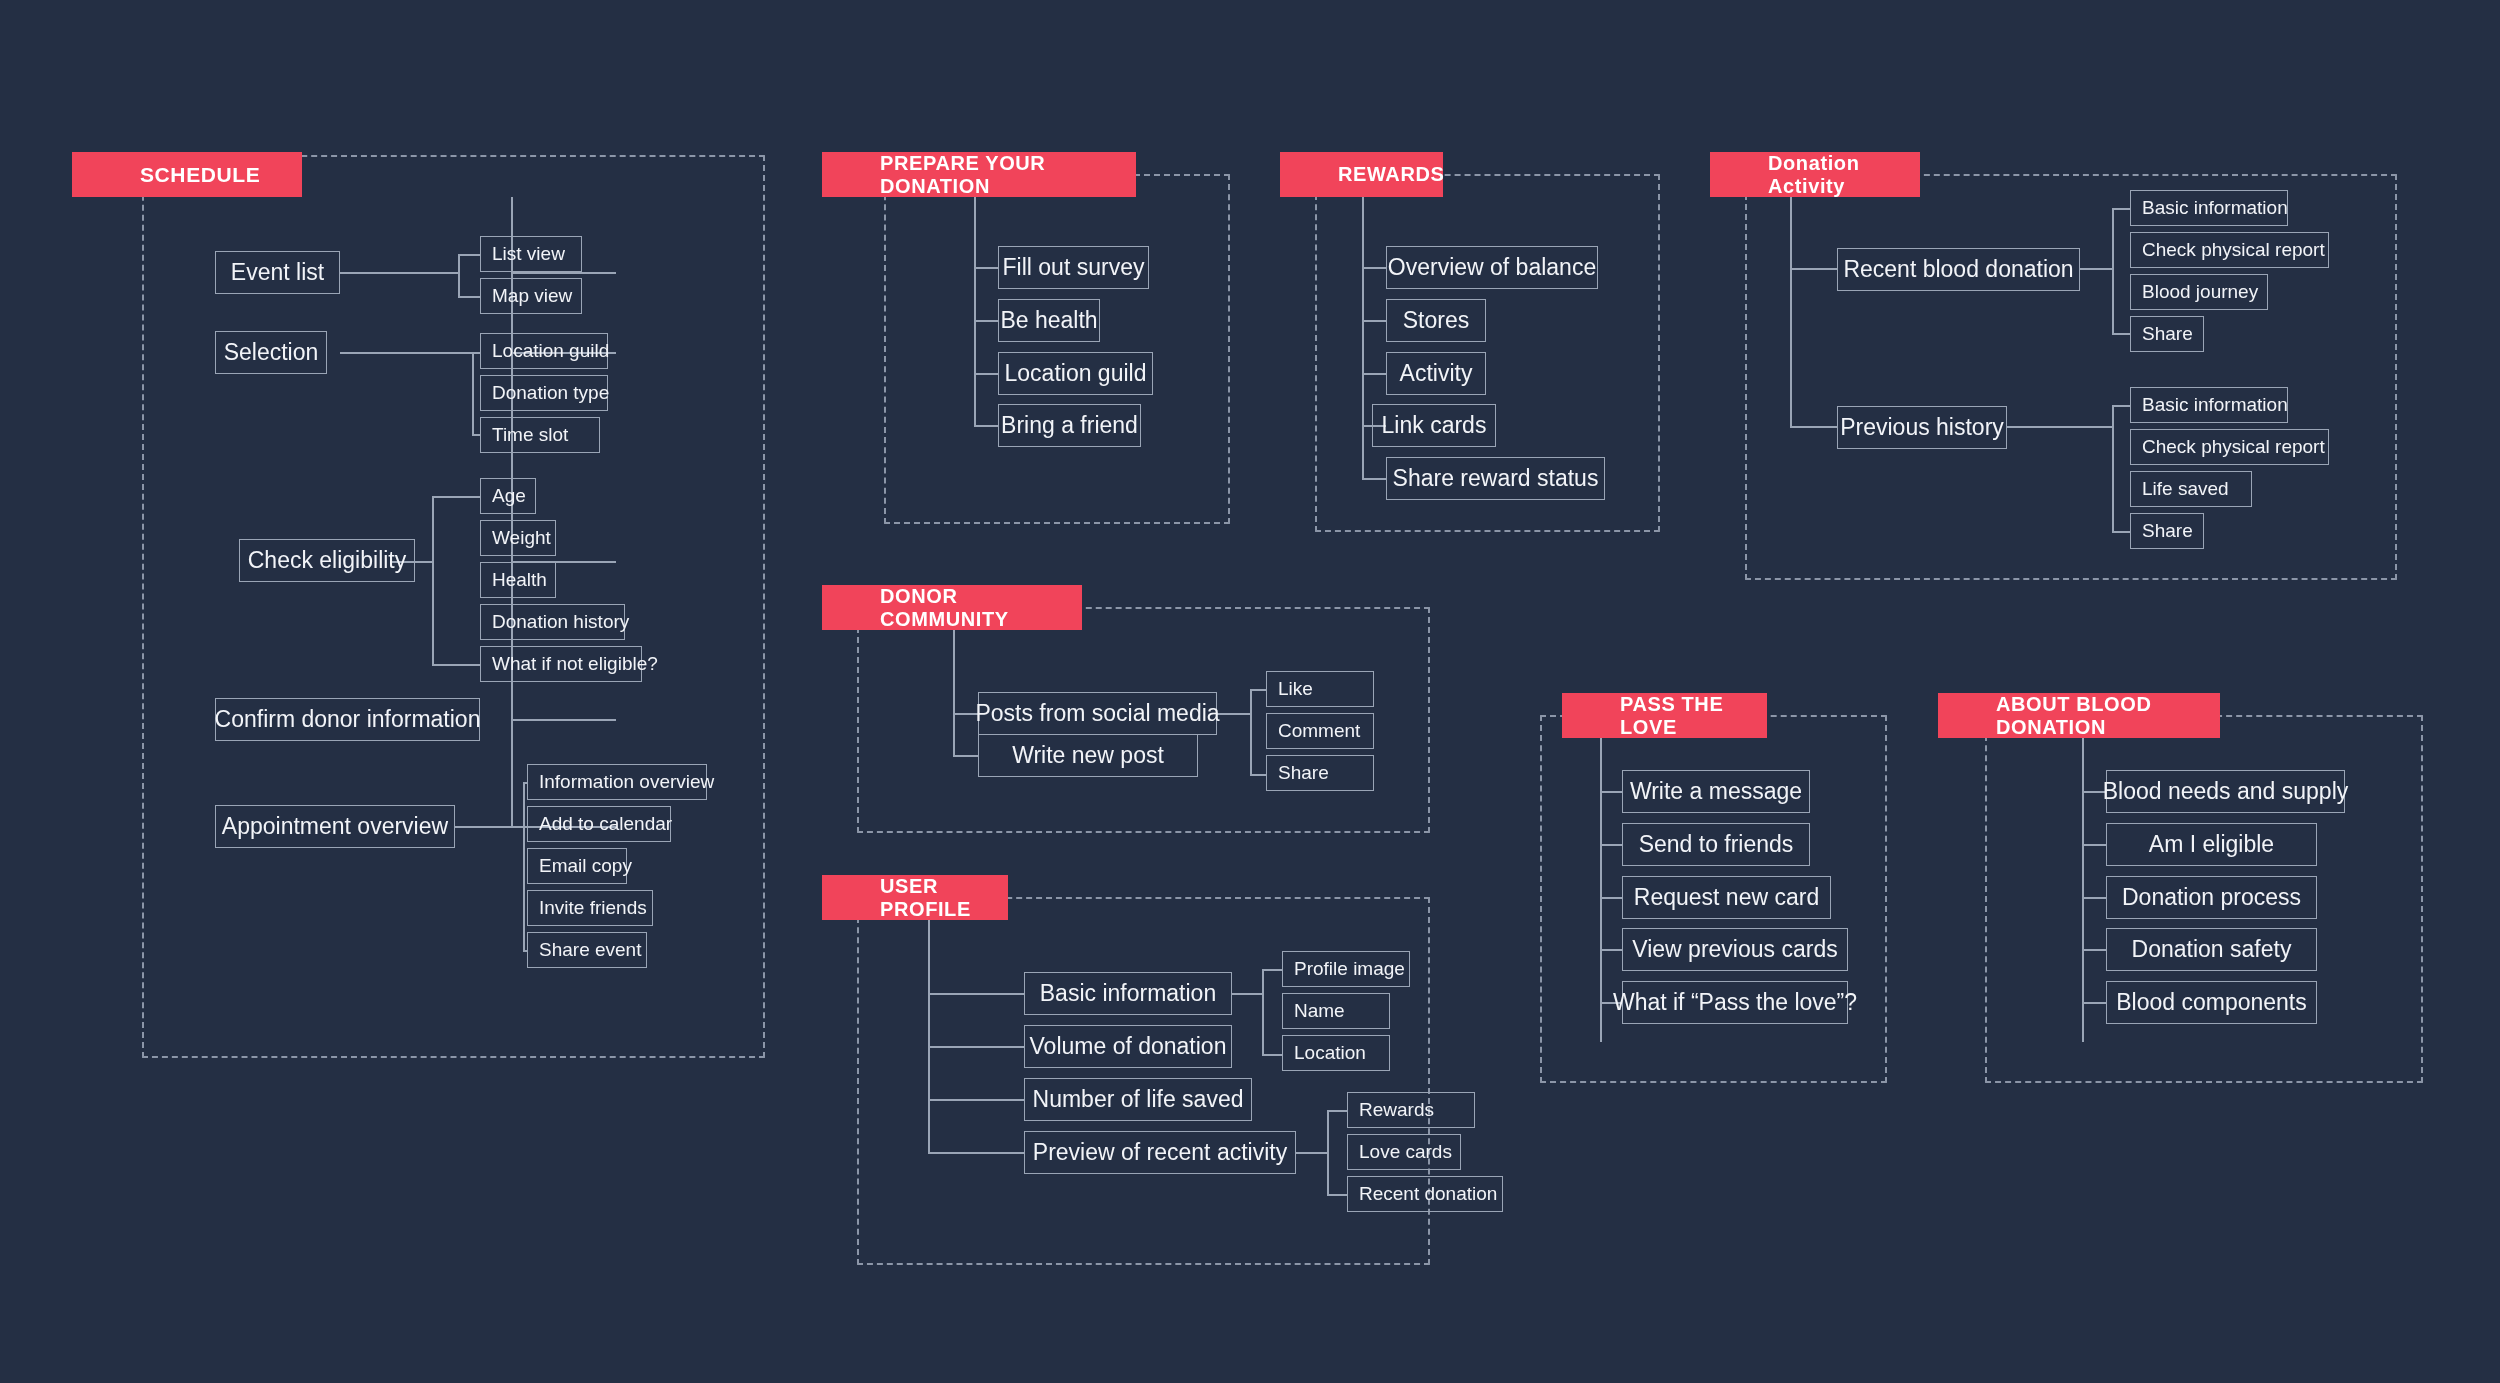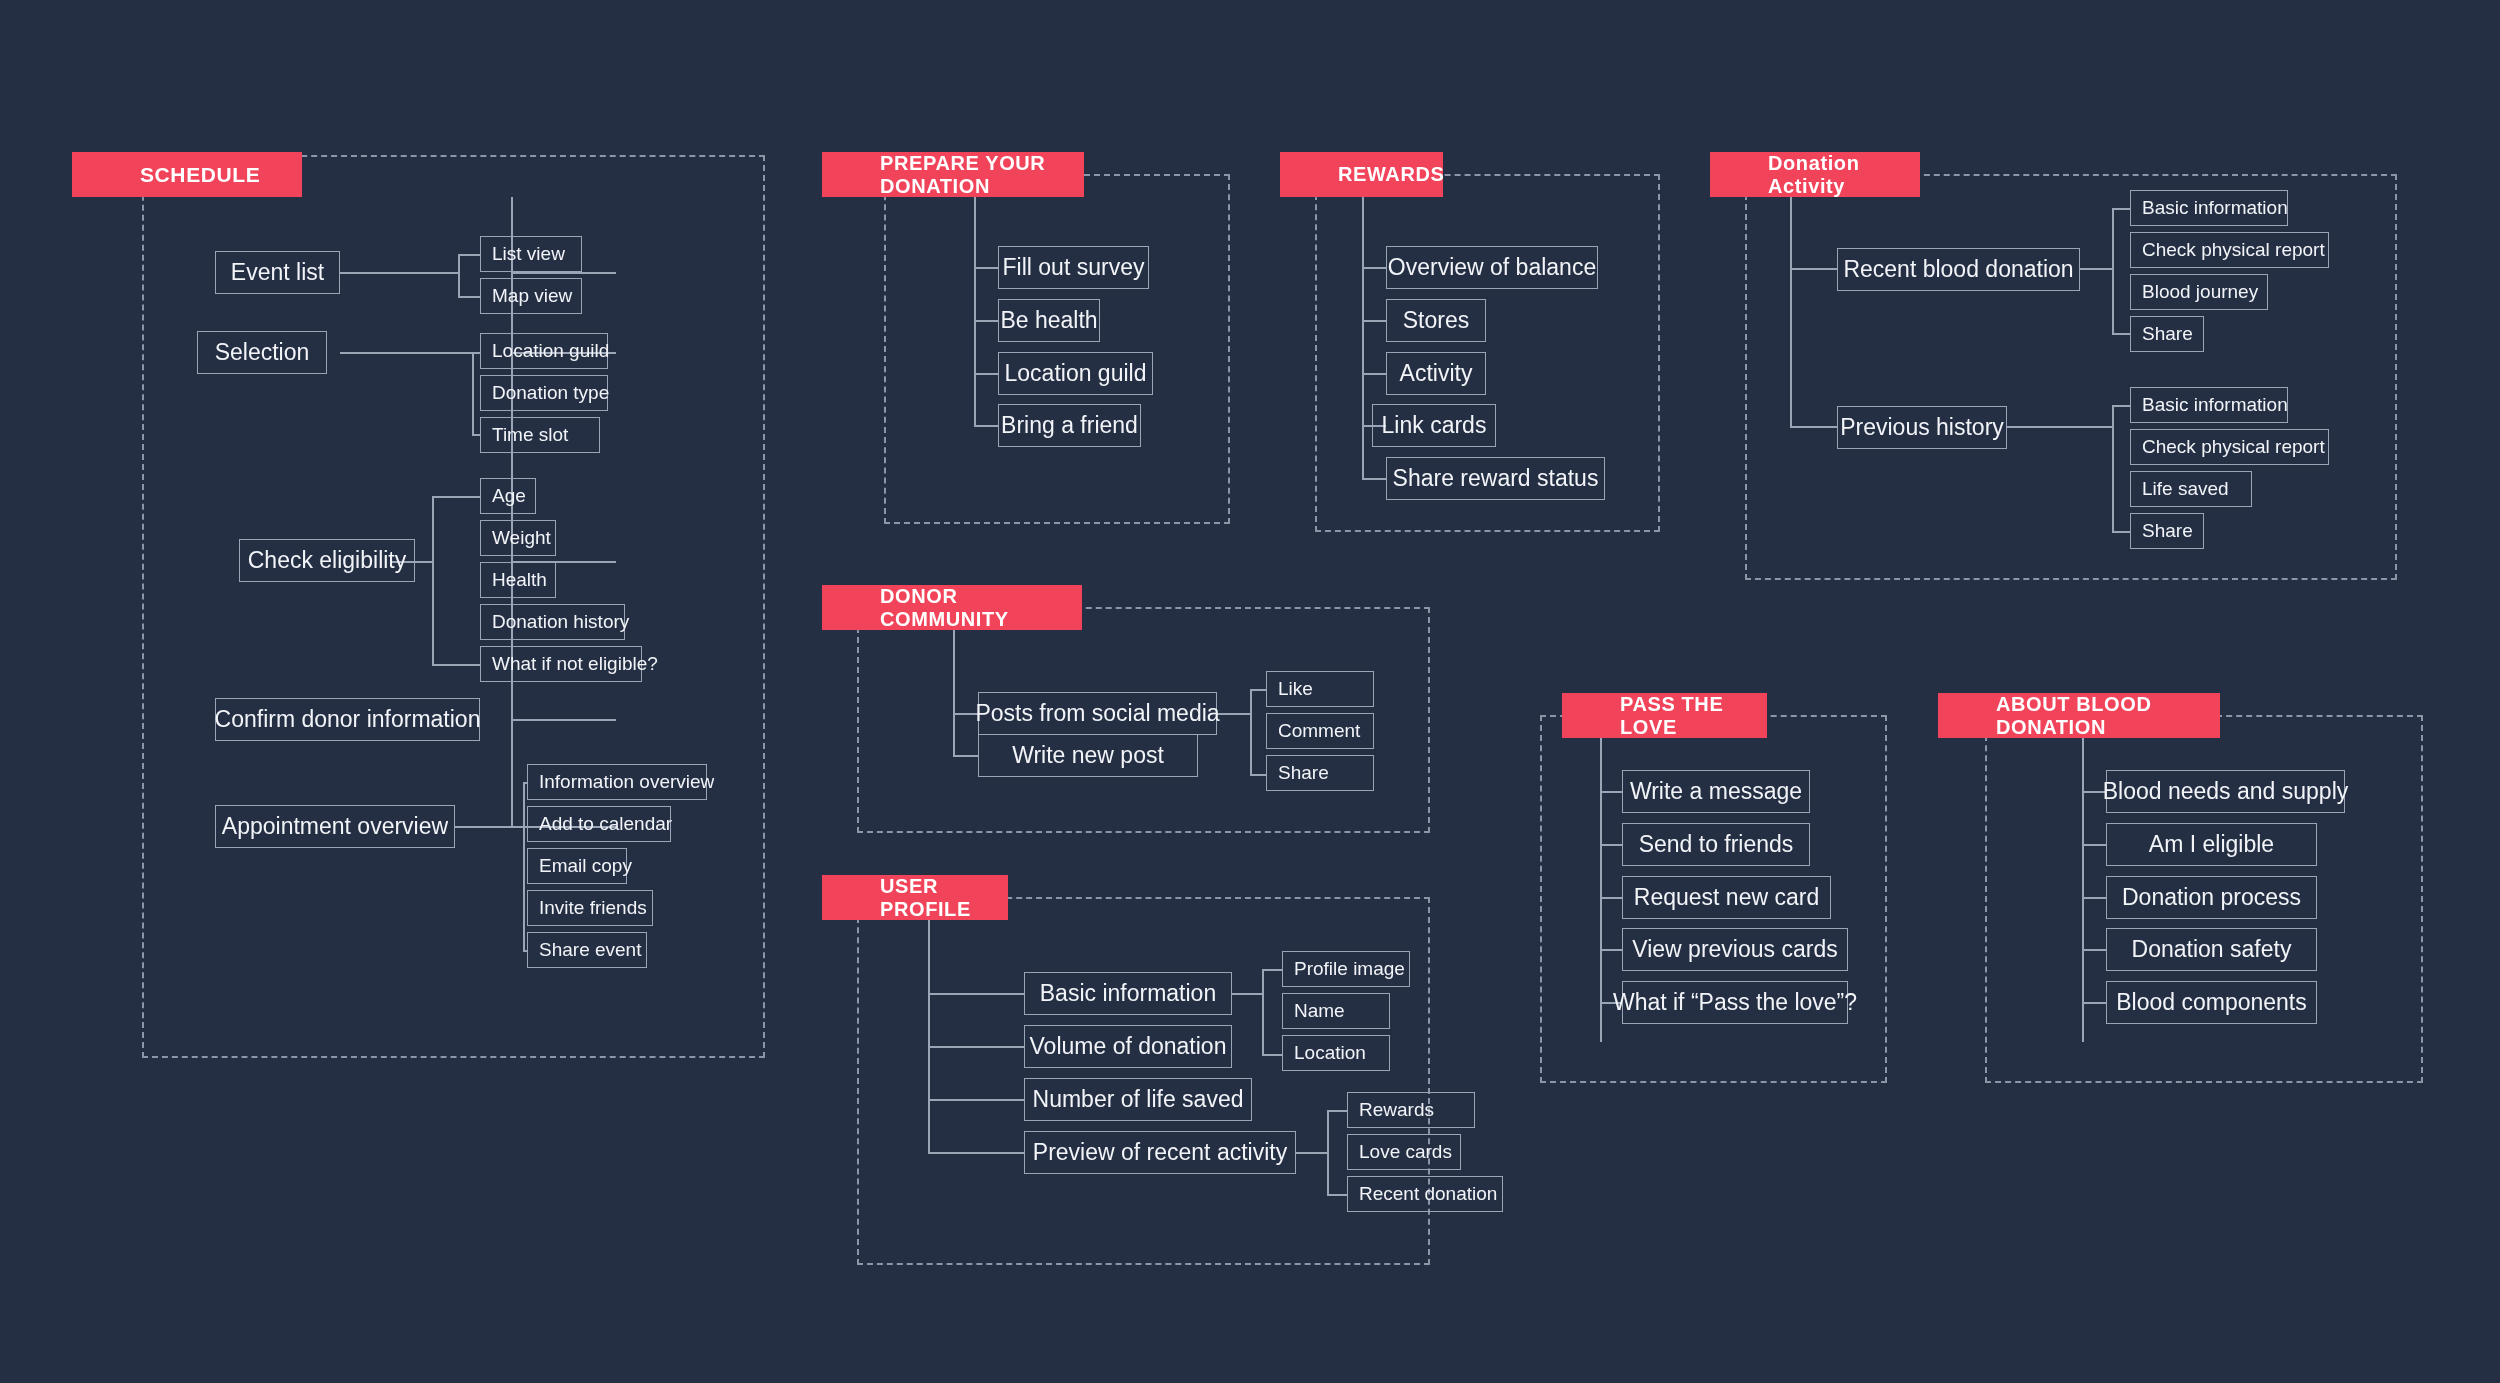--- a/index.html
+++ b/index.html
@@ -79,21 +79,21 @@
   <div class="ln lnh" style="left:458px;top:254px;width:22px;height:1.6px;"></div>
   <div class="ln lnh" style="left:458px;top:296px;width:22px;height:1.6px;"></div>
   <div class="node lvl2" style="left:480px;top:236px;width:102px;">
     <span>List view</span>
   </div>
   <div class="node lvl2" style="left:480px;top:278px;width:102px;">
     <span>Map view</span>
   </div>
 
   <div class="ln lnh" style="left:511px;top:352px;width:105px;height:1.6px;"></div>
-  <div class="node lvl1" style="left:197px;top:331px;width:130px;">
+  <div class="node lvl1" style="left:215px;top:331px;width:112px;">
     <span>Selection</span>
   </div>
   <div class="ln lnh" style="left:340px;top:352px;width:132px;height:1.6px;"></div>
   <div class="ln lnv" style="left:472px;top:352px;width:1.6px;height:82px;"></div>
   <div class="ln lnh" style="left:472px;top:352px;width:8px;height:1.6px;"></div>
   <div class="ln lnh" style="left:472px;top:434px;width:8px;height:1.6px;"></div>
   <div class="node lvl2" style="left:480px;top:333px;width:128px;">
     <span>Location guild</span>
   </div>
   <div class="node lvl2" style="left:480px;top:375px;width:128px;">
@@ -150,21 +150,21 @@
     <span>Email copy</span>
   </div>
   <div class="node lvl2" style="left:527px;top:890px;width:126px;">
     <span>Invite friends</span>
   </div>
   <div class="node lvl2" style="left:527px;top:932px;width:120px;">
     <span>Share event</span>
   </div>
 
   <div class="dashbox" style="left:884px;top:174px;width:346px;height:350px;"></div>
-  <div class="sect-header sm" style="left:822px;top:152px;width:262px;">
+  <div class="sect-header sm" style="left:822px;top:152px;width:314px;">
     <span>PREPARE YOUR DONATION</span>
   </div>
   <div class="ln lnv" style="left:974px;top:197px;width:1.6px;height:230px;"></div>
   <div class="ln lnh" style="left:974px;top:267px;width:24px;height:1.6px;"></div>
   <div class="ln lnh" style="left:974px;top:320px;width:24px;height:1.6px;"></div>
   <div class="ln lnh" style="left:974px;top:373px;width:24px;height:1.6px;"></div>
   <div class="ln lnh" style="left:974px;top:425px;width:24px;height:1.6px;"></div>
   <div class="node lvl1" style="left:998px;top:246px;width:151px;">
     <span>Fill out survey</span>
   </div>

